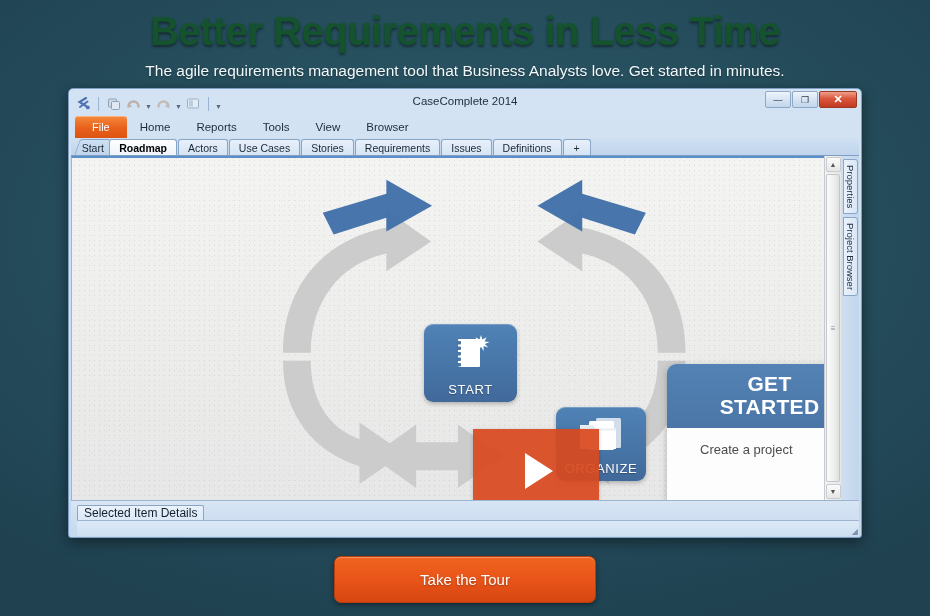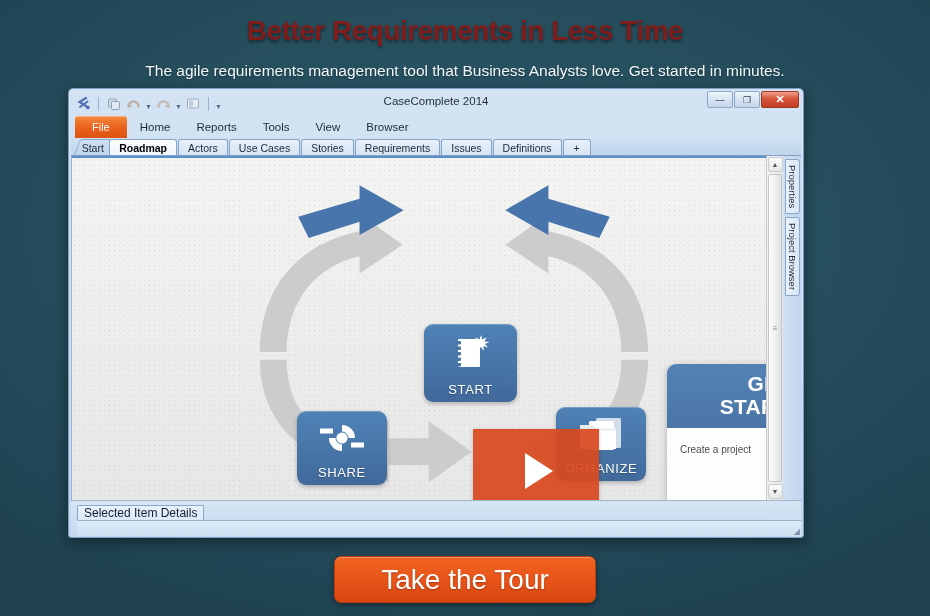--- a/index.html
+++ b/index.html
@@ -10,39 +10,39 @@
   }
   body {
     background:
       radial-gradient(ellipse 700px 420px at 50% 38%, #2d5a6b 0%, #27505f 45%, #1f4150 100%);
     position: relative;
   }
 
   
   .hero { width: 930px; text-align: center; padding-top: 6px; }
   .hero-title {
-    font-size: 28px;
+    font-size: 40px;
     font-weight: bold;
-    color: #7f1d1d;
+    color: #14532d;
     letter-spacing: -0.5px;
     line-height: 50px;
     text-shadow: 0 2px 3px rgba(0,0,0,0.45);
   }
   .hero-sub {
     font-size: 15.5px;
     color: #f2f8fa;
     margin-top: 6px;
     text-shadow: 0 1px 2px rgba(0,0,0,0.4);
   }
 
   
   .app-window {
     position: absolute;
     left: 68px; top: 88px;
-    width: 736px; height: 450px;
+    width: 794px; height: 450px;
     background: linear-gradient(180deg, #d3e3f3 0%, #cfe0f2 40%, #c4d8ee 100%);
     border: 1px solid #7f9fc4;
     border-radius: 5px 5px 3px 3px;
     box-shadow: 0 4px 14px rgba(0,0,0,0.45);
     padding: 2px;
     overflow: hidden;
   }
 
   
   .titlebar {
@@ -230,25 +230,26 @@
     color: #fff;
     text-align: center;
     padding: 8px 10px 10px;
     font-size: 21px;
     font-weight: bold;
     line-height: 23px;
     letter-spacing: 0.3px;
   }
   .gs-list { padding: 5px 13px 0; flex: 1; }
   .gs-item {
-    font-size: 10px;
+    font-size: 13px;
     color: #4c4c4c;
     padding: 9px 0 9px;
     border-bottom: 1px solid #d8d8d8;
     line-height: 15px;
+    margin-left: 20px;
   }
   .gs-item:last-child { border-bottom: none; }
 
   
   .vscroll {
     width: 17px;
     background: linear-gradient(90deg,#f2f2f0,#e7e8e6);
     border-left: 1px solid #c6cbd1;
     display: flex; flex-direction: column; align-items: center;
     padding: 1px;
@@ -327,21 +328,21 @@
     left: 0; right: 0; top: 556px;
     display: flex; justify-content: center;
   }
   .cta {
     width: 262px; height: 47px;
     background: linear-gradient(180deg,#f0641f 0%, #e9551a 48%, #d74610 100%);
     border-radius: 7px;
     border: 1px solid #b83d0e;
     box-shadow: 0 2px 5px rgba(0,0,0,0.4), inset 0 1px 0 rgba(255,255,255,0.3);
     color: #fff;
-    font-size: 28px;
+    font-size: 15px;
     display: flex; align-items: center; justify-content: center;
     text-shadow: 0 1px 2px rgba(0,0,0,0.3);
   }
 </style>
 </head>
 <body>
 
 <div class="hero">
   <div class="hero-title">Better Requirements in Less Time</div>
   <div class="hero-sub">The agile requirements management tool that Business Analysts love. Get started in minutes.</div>
@@ -461,32 +462,20 @@
               <rect x="7" y="30" width="5" height="3.4" rx="0.8"></rect>
             </g>
             <path d="M32 2 L33.4 6.6 L37.6 4.2 L35.6 8.6 L40.5 9 L35.9 11 L39.2 14.4
                      L34.6 13.1 L34.6 18 L32 13.8 L29.4 18 L29.4 13.1 L24.8 14.4
                      L28.1 11 L23.5 9 L28.4 8.6 L26.4 4.2 L30.6 6.6 Z" fill="#ffffff"></path>
           </svg>
         </div>
         <div class="node-label">START</div>
       </div>
 
-      <div class="node" id="node-share">
-        <div class="node-icon">
-          <svg width="46" height="34" viewBox="0 0 46 34">
-            <path d="M23 4 A13 13 0 0 1 36 17 L29.5 17 A6.5 6.5 0 0 0 23 10.5 Z" fill="#fff"></path>
-            <path d="M23 30 A13 13 0 0 1 10 17 L16.5 17 A6.5 6.5 0 0 0 23 23.5 Z" fill="#fff"></path>
-            <rect x="1" y="7.5" width="13" height="5" fill="#fff"></rect>
-            <rect x="32" y="21.5" width="13" height="5" fill="#fff"></rect>
-            <circle cx="23" cy="17" r="5.6" fill="#fff"></circle>
-          </svg>
-        </div>
-        <div class="node-label">SHARE</div>
-      </div>
 
       <div class="node" id="node-org">
         <div class="node-icon">
           <svg width="50" height="36" viewBox="0 0 50 36">
             <rect x="20" y="2" width="25" height="30" rx="1.5" fill="#ffffff" opacity="0.75"></rect>
             <rect x="13" y="5" width="25" height="29" rx="1.5" fill="#ffffff"></rect>
             <path d="M4 9 L17 9 L19.5 12.5 L40 12.5 L40 33 L4 33 Z" fill="#ffffff"></path>
             <path d="M4 9 L17 9 L19.5 12.5 L40 12.5 L40 14.5 L4 14.5 Z" fill="#e9eef3"></path>
           </svg>
         </div>

